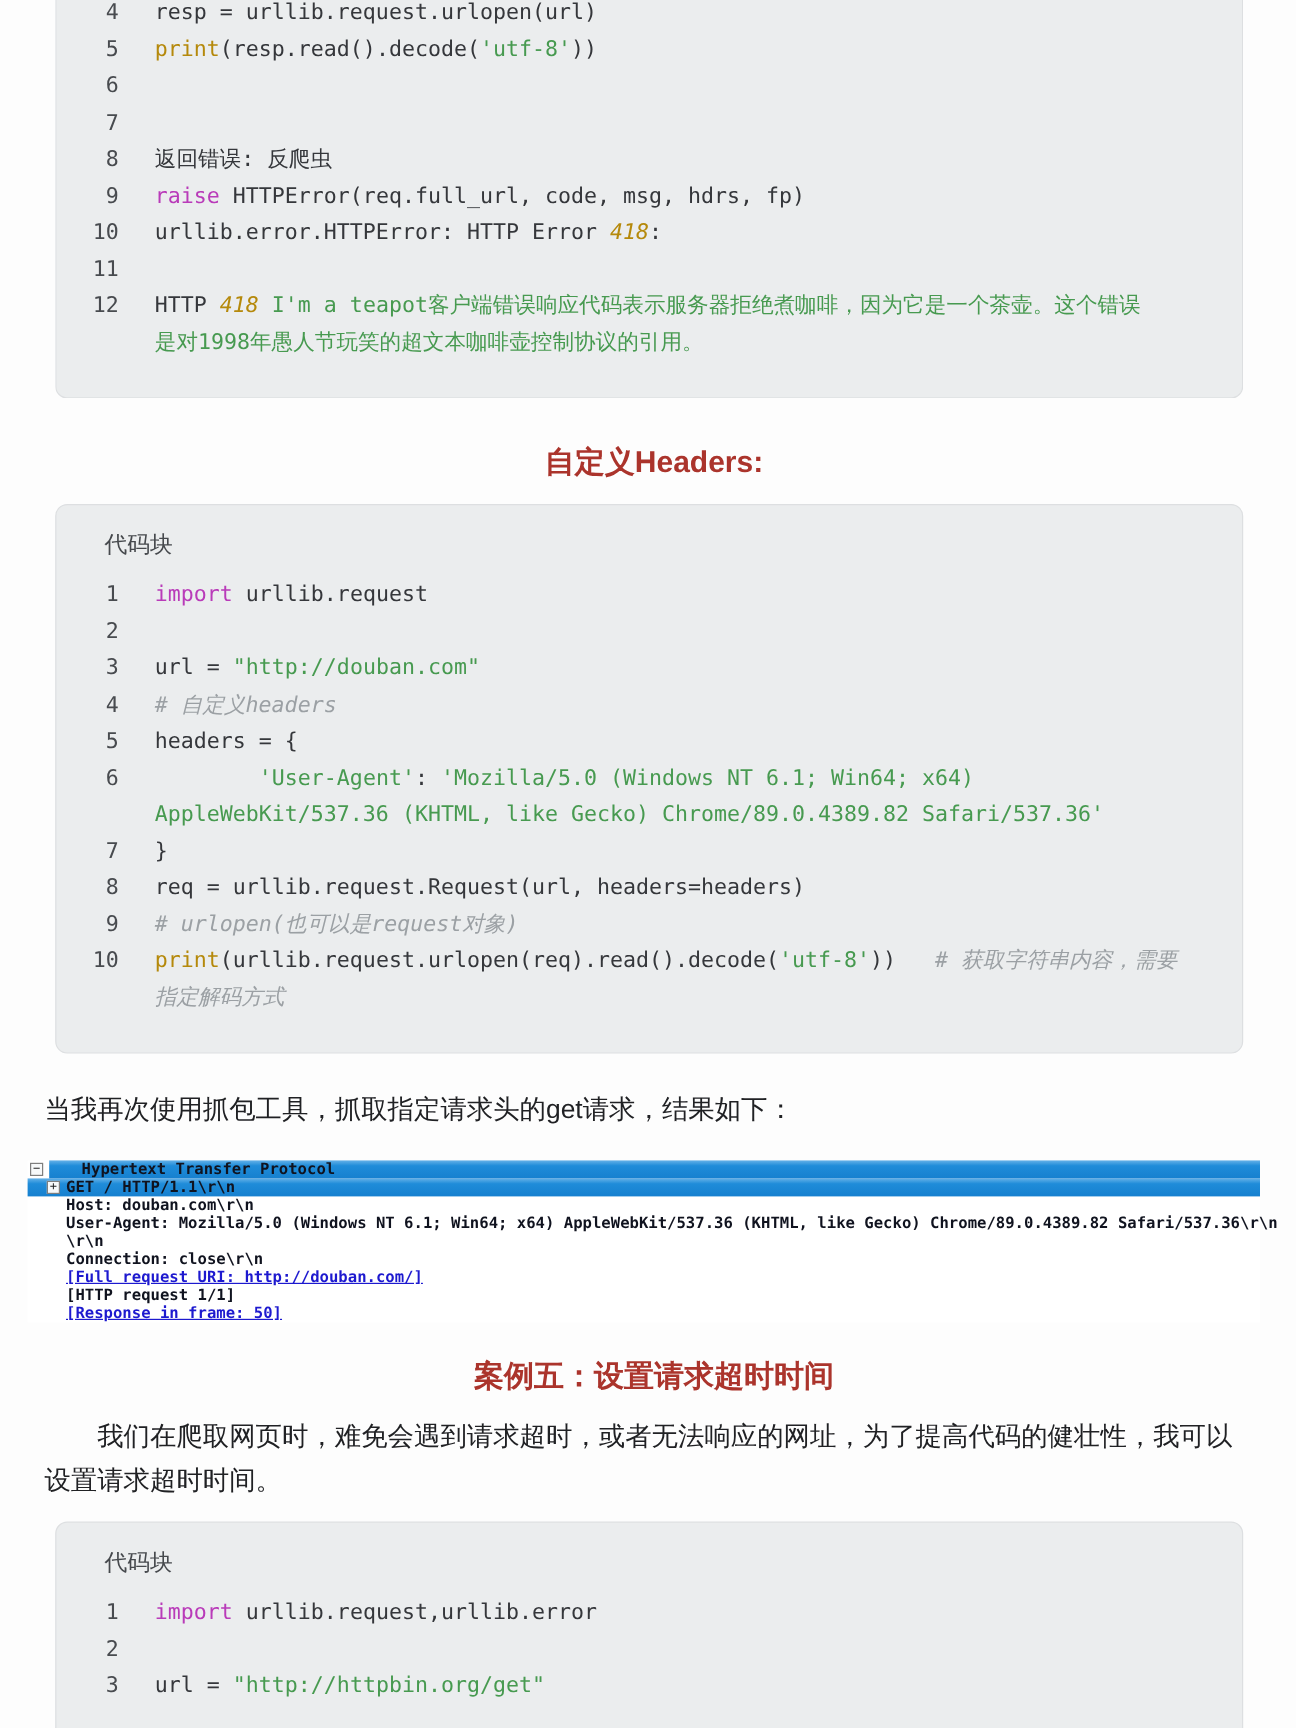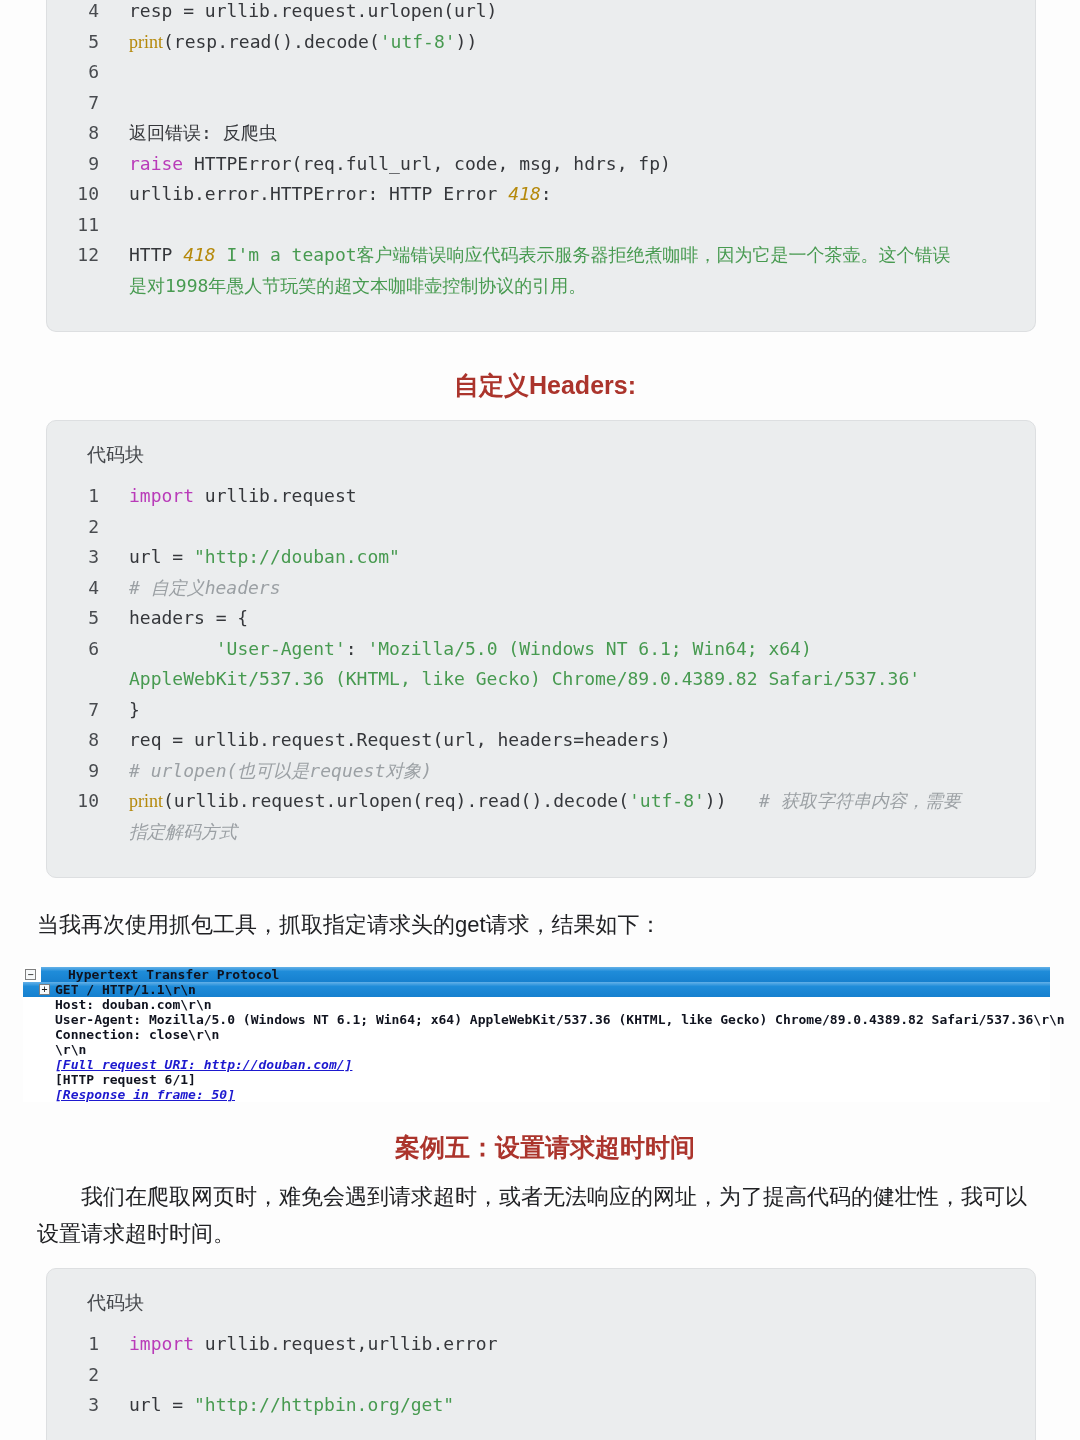--- a/index.html
+++ b/index.html
@@ -48,21 +48,21 @@
     color: #484b4f;
   }
   .code {
     flex: 1;
     margin-left: 30px;
     white-space: pre-wrap;
     word-break: break-word;
   }
   .tk-plain   { color: var(--c-plain,   #35373b); }
   .tk-keyword { color: var(--c-keyword, #b93bb9); }
-  .tk-builtin { color: var(--c-builtin, #b5890b); font-family: Liberation Serif, serif; }
+  .tk-builtin { color: var(--c-builtin, #b5890b); }
   .tk-number  { color: var(--c-number,  #b5890b); font-style: italic; }
   .tk-string  { color: var(--c-string,  #479a50); }
   .tk-comment { color: var(--c-comment, #9ba0a4); font-style: italic; }
 
   
   h2.red-heading {
     color: var(--c-heading, #ab342c);
     font-size: 25px;
     line-height: 30px;
     font-weight: bold;
@@ -115,21 +115,21 @@
     display: flex;
     align-items: center;
     padding-left: 27px;
     background: linear-gradient(180deg, var(--c-wsblue-light, #64b1e8), var(--c-wsblue, #1f8cd9) 30%, #1680cf);
   }
   .ws-row.sel {
     background: linear-gradient(180deg, var(--c-wsblue-light, #64b1e8), var(--c-wsblue, #1f8cd9) 30%, #1680cf);
   }
   .ws-ind1 { flex: none; width: 14px; }
   .ws-ind2 { flex: none; width: 32px; }
-  .ws-link { color: var(--c-wslink, #1d19cf); text-decoration: underline; font-style: italic; }
+  .ws-link { color: var(--c-wslink, #1d19cf); text-decoration: underline; }
 </style>
 </head>
 <body>
 
 <div class="page">
 
   <section class="code-block cut-top">
     <div class="code-lines">
         <div class="code-line">
           <span class="ln">4</span>
@@ -221,24 +221,24 @@
       </div>
   </section>
 
   <p class="body-text">当我再次使用抓包工具，抓取指定请求头的get请求，结果如下：</p>
 
   <div class="wireshark">
       <div class="ws-row"><span class="ws-exp">−</span><span class="ws-hl"><span class="ws-text">Hypertext Transfer Protocol</span></span></div>
       <div class="ws-row sel"><span class="ws-ind1"></span><span class="ws-exp">+</span><span class="ws-text">GET / HTTP/1.1\r\n</span></div>
       <div class="ws-row"><span class="ws-ind2"></span><span class="ws-text">Host: douban.com\r\n</span></div>
       <div class="ws-row"><span class="ws-ind2"></span><span class="ws-text">User-Agent: Mozilla/5.0 (Windows NT 6.1; Win64; x64) AppleWebKit/537.36 (KHTML, like Gecko) Chrome/89.0.4389.82 Safari/537.36\r\n</span></div>
+      <div class="ws-row"><span class="ws-ind2"></span><span class="ws-text">\r\n</span></div>
       <div class="ws-row"><span class="ws-ind2"></span><span class="ws-text">Connection: close\r\n</span></div>
-      <div class="ws-row"><span class="ws-ind2"></span><span class="ws-text">\r\n</span></div>
       <div class="ws-row"><span class="ws-ind2"></span><span class="ws-text ws-link">[Full request URI: http://douban.com/]</span></div>
-      <div class="ws-row"><span class="ws-ind2"></span><span class="ws-text">[HTTP request 6/1]</span></div>
+      <div class="ws-row"><span class="ws-ind2"></span><span class="ws-text">[HTTP request 1/1]</span></div>
       <div class="ws-row"><span class="ws-ind2"></span><span class="ws-text ws-link">[Response in frame: 50]</span></div>
     </div>
 
   <h2 class="red-heading second">案例五：设置请求超时时间</h2>
 
   <p class="body-text indented">我们在爬取网页时，难免会遇到请求超时，或者无法响应的网址，为了提高代码的健壮性，我可以
 设置请求超时时间。</p>
 
   <section class="code-block">
     <div class="code-label">代码块</div>

